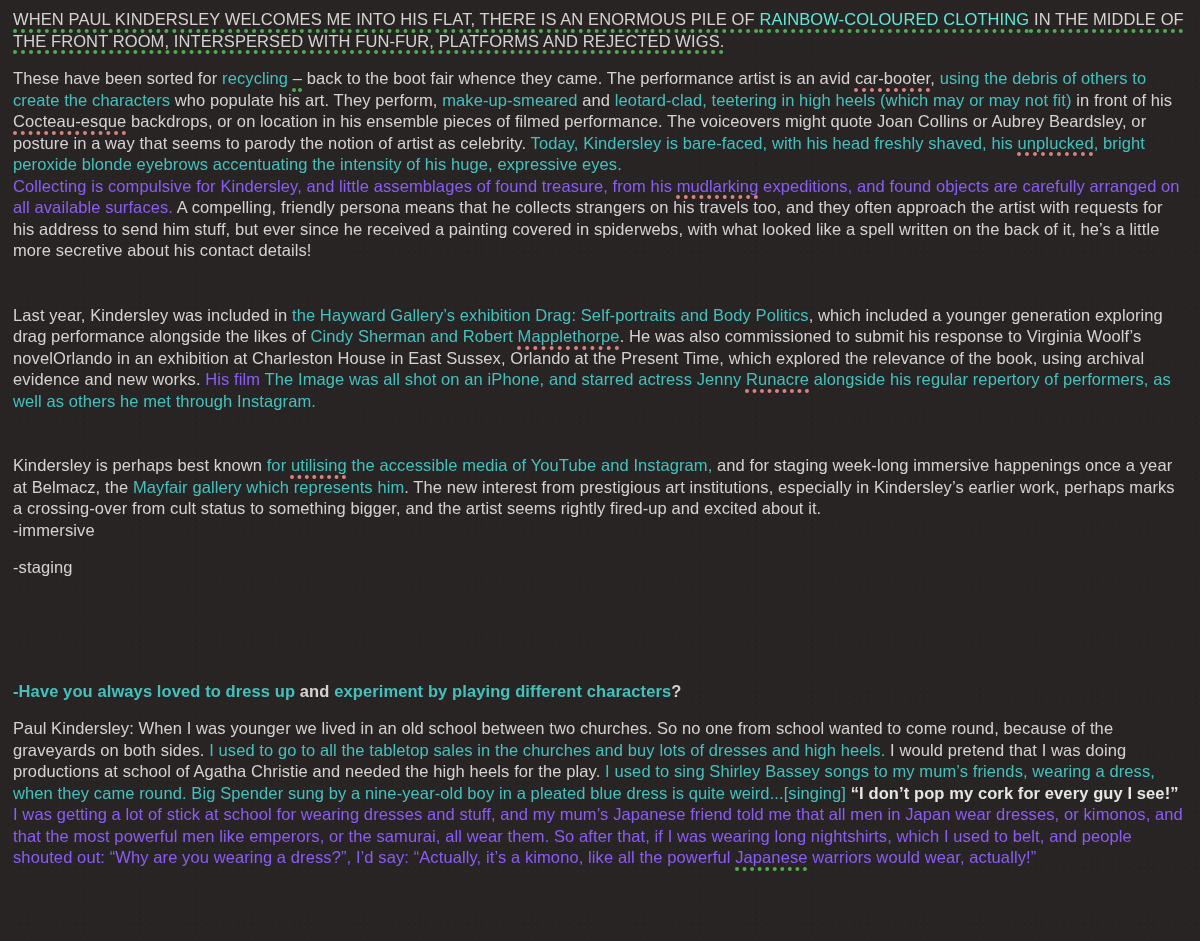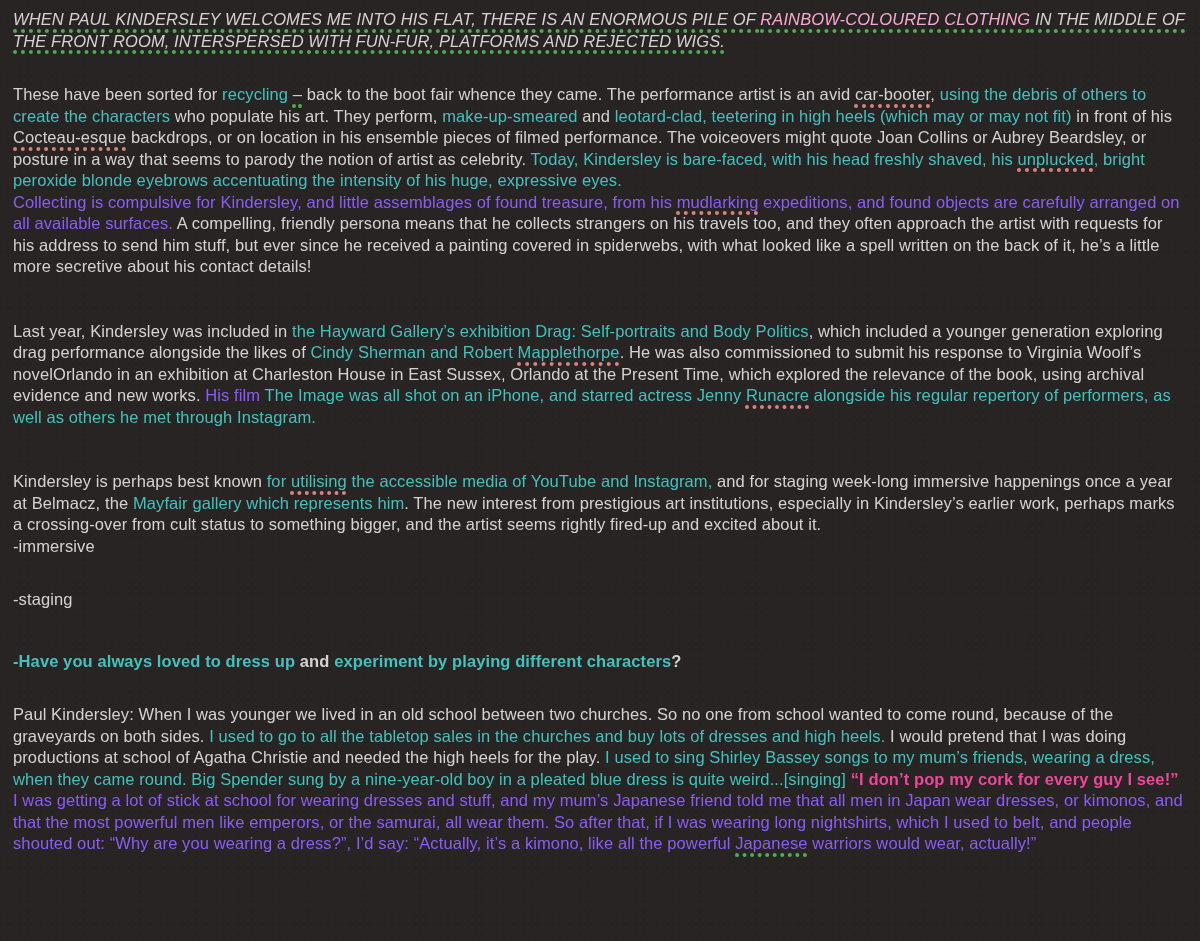--- a/index.html
+++ b/index.html
@@ -18,36 +18,35 @@
     box-sizing:border-box;
     width:1200px;height:941px;
     padding:9px 13px 8px 13px;
     font-size:16.5px;
     line-height:21.5px;
     letter-spacing:0.1px;
     color:#d5d3d1;
     cursor:text;
   }
   .para{margin:0;}
-  .g1{margin-top:32px;}
+  .g1{margin-top:16px;}
   .g2{margin-top:43px;}
-  .g3{margin-top:40px;}
+  .g3{margin-top:102px;}
   .teal{color:#45c1bd;}
-  .cyan{color:#f9a8d4;}
+  .cyan{color:#5eead4;}
   .blue{color:#8b5cf6;}
-  .white{color:#ec4899;}
+  .white{color:#e5e5e5;}
   .b{font-weight:bold;}
   .i{}
   .u-green{
     text-decoration:underline;
     text-decoration-style:dotted;
     text-decoration-color:#4fae51;
     text-decoration-thickness:3.5px;
     text-underline-offset:4px;
-    font-style:italic;
   }
   .sq-red{
     text-decoration:underline;
     text-decoration-style:dotted;
     text-decoration-color:#d98282;
     text-decoration-thickness:3.5px;
     text-underline-offset:4px;
   }
   .sq-green{
     text-decoration:underline;

